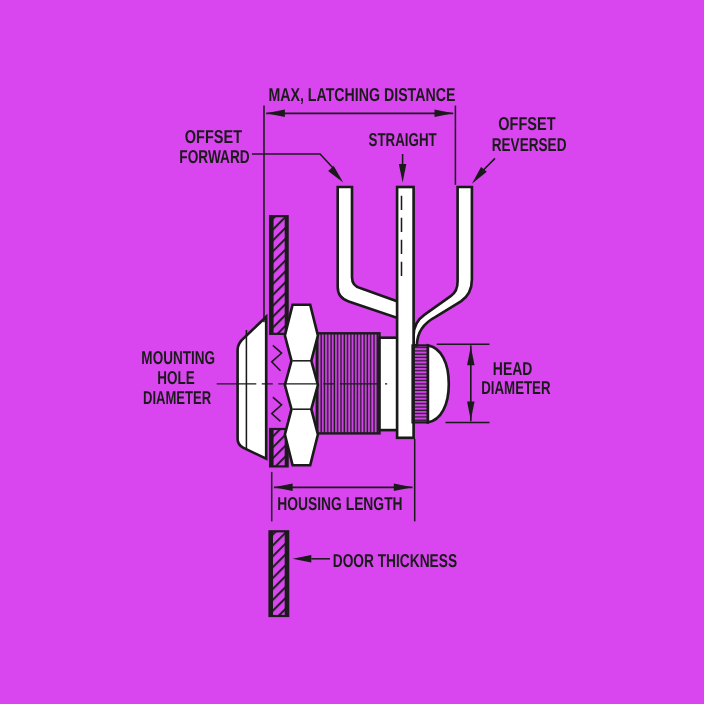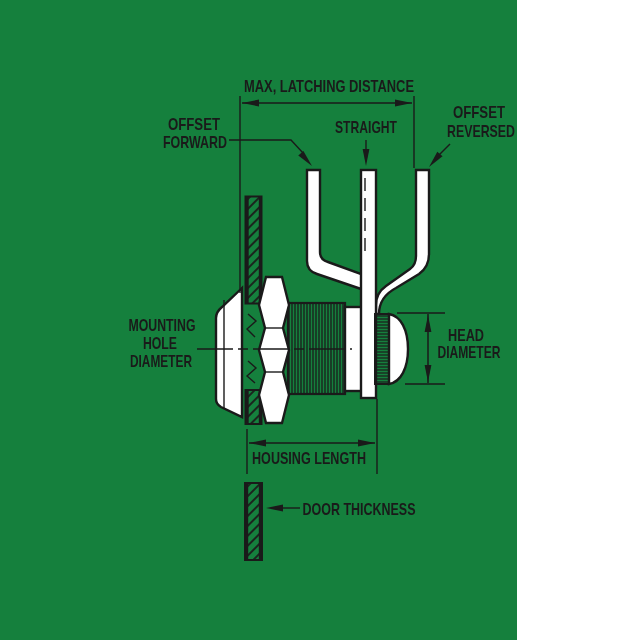--- a/index.html
+++ b/index.html
@@ -1,16 +1,16 @@
 <!DOCTYPE html>
 <html><head>
 <meta charset="utf-8">
 <style>
   html,body{margin:0;padding:0;background:#fff;}
-  .stage{position:relative;width:517px;height:640px;background:#15803d;overflow:hidden;}
+  .stage{position:relative;width:640px;height:640px;background:#d946ef;overflow:hidden;}
   svg{display:block;color:#1a1a1a;}
   .lbl{
     font-family:"Liberation Sans","DejaVu Sans",sans-serif;
     font-weight:bold;
     font-size:17px;
     fill:currentColor;
   }
   .ol{stroke:currentColor;stroke-width:2.4;fill:#fff;}
   .thin{stroke:currentColor;stroke-width:1.4;fill:none;}
   .dim{stroke:currentColor;stroke-width:1.5;fill:none;}

